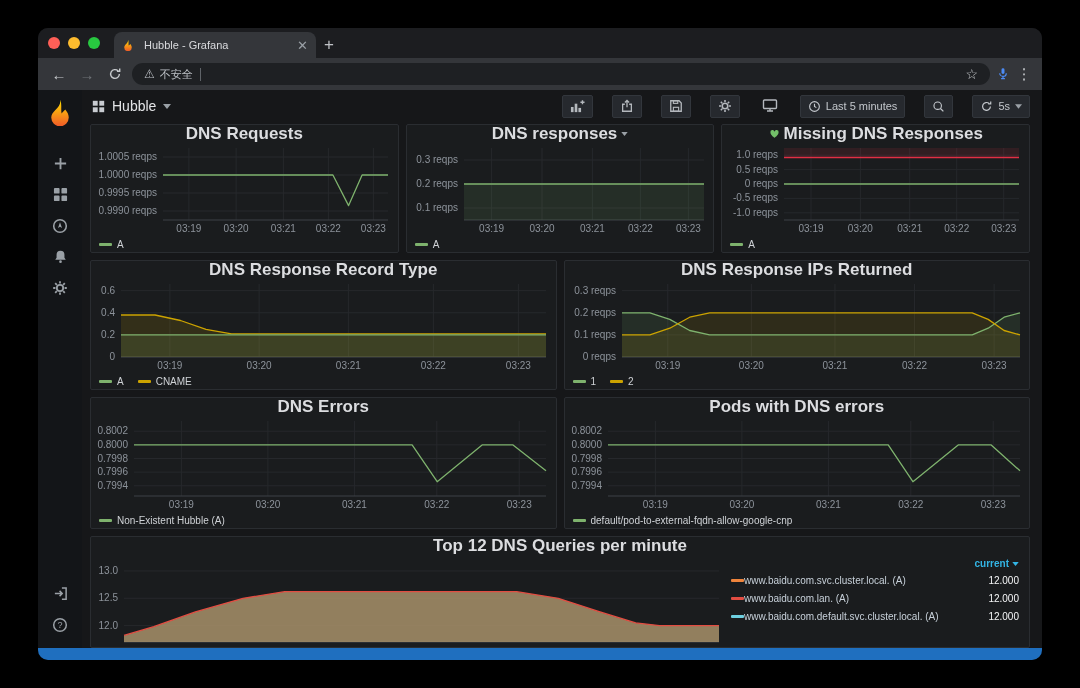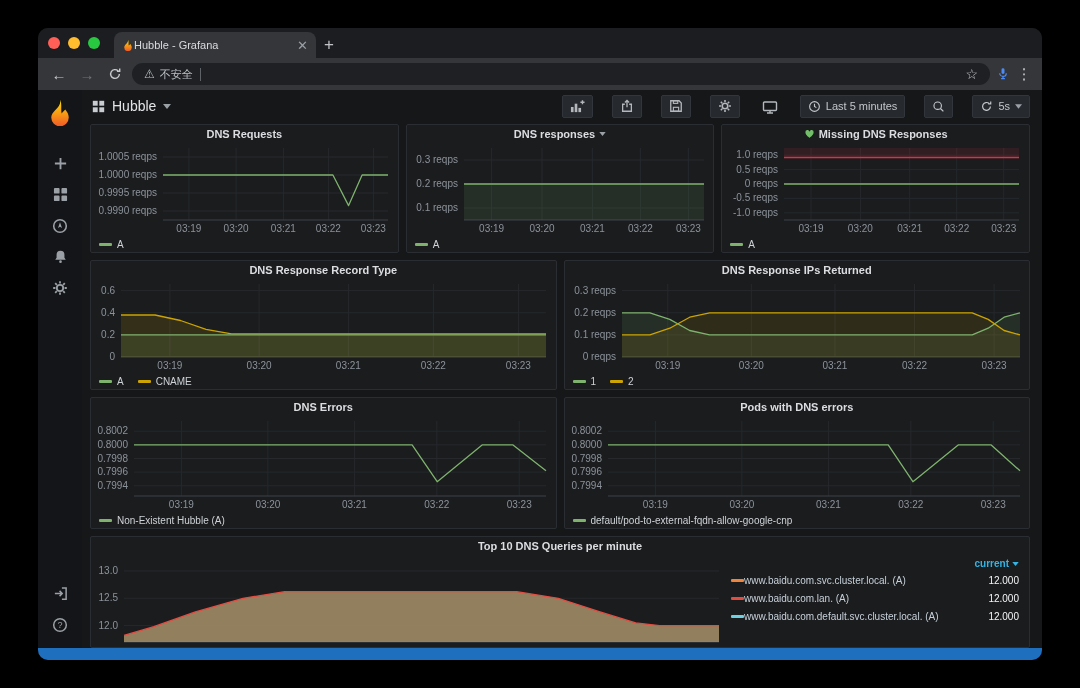--- a/index.html
+++ b/index.html
@@ -5,21 +5,21 @@
   html,body{margin:0;padding:0;}
   body{width:1080px;height:688px;background:#000;overflow:hidden;position:relative;
        font-family:"Liberation Sans",sans-serif;-webkit-font-smoothing:antialiased;}
   .window{position:absolute;left:38px;top:28px;width:1004px;height:632px;border-radius:10px;
           overflow:hidden;background:#161719;box-shadow:0 12px 50px rgba(0,0,0,.7);}
   
   .tabstrip{height:30px;background:#1c1d20;display:flex;align-items:flex-end;padding:0 8px 0 10px;}
   .traffic{display:flex;gap:8px;align-items:center;height:30px;padding-right:14px;}
   .light{width:12px;height:12px;border-radius:50%;}
   .tab{height:26px;width:186px;background:#34363a;border-radius:8px 8px 0 0;display:flex;
-       align-items:center;gap:0;padding:0 8px;min-width:0;}
+       align-items:center;gap:10px;padding:0 8px;min-width:0;}
   .tab-title{font-size:11px;color:#d9dadd;flex:1;white-space:nowrap;overflow:hidden;text-overflow:ellipsis;}
   .tab-close{color:#9aa0a6;font-size:13px;line-height:1;cursor:pointer;}
   .newtab{width:26px;height:26px;display:flex;align-items:center;justify-content:center;
           color:#c0c3c7;font-size:17px;cursor:pointer;}
   .toolbar{height:32px;background:#34363a;display:flex;align-items:center;gap:6px;padding:0 10px;}
   .nav-arrow{width:22px;text-align:center;font-size:15px;color:#c7cacd;cursor:pointer;}
   .nav-arrow.dim{color:#6f7377;}
   .omnibox{flex:1;height:22px;background:#1e2023;border-radius:11px;display:flex;align-items:center;
            padding:0 12px;gap:7px;min-width:0;cursor:text;}
   .sec{display:flex;align-items:center;gap:5px;color:#bdc1c6;font-size:11px;white-space:nowrap;}
@@ -31,30 +31,30 @@
   
   .app{position:absolute;top:62px;left:0;right:0;bottom:12px;display:flex;background:#161719;}
   .sidebar{width:44px;background:#131518;display:flex;flex-direction:column;align-items:center;padding:8px 0 8px 0;}
   .logo{width:28px;height:28px;margin-bottom:22px;cursor:pointer;}
   .sb-item{width:44px;height:31px;display:flex;align-items:center;justify-content:center;cursor:pointer;}
   .sb-spacer{flex:1;}
   .main{flex:1;display:flex;flex-direction:column;min-width:0;}
   .navbar{height:32px;display:flex;align-items:center;padding:0 12px 0 10px;}
   .nav-left{display:flex;align-items:center;gap:7px;}
   .dash-title{font-size:14px;color:#e3e4e6;font-weight:500;cursor:pointer;}
-  .nav-right{margin-left:auto;display:flex;align-items:flex-end;gap:19px;}
+  .nav-right{margin-left:auto;display:flex;align-items:flex-start;gap:19px;}
   .nv-btn{height:21px;display:flex;align-items:center;gap:5px;background:#26292e;border:1px solid #32363c;
           border-radius:2px;color:#c3c7cc;font-size:11px;padding:0 7px;cursor:pointer;white-space:nowrap;}
   .nv-ic{height:21px;display:flex;align-items:center;padding:0 3px;cursor:pointer;}
   .dashboard{flex:1;overflow:hidden;padding:2px 12px 0 8px;display:flex;flex-direction:column;gap:7px;}
   .dash-row{display:flex;gap:7px;}
   .panel{flex:1;background:#1a1c1e;border:1px solid #2a2d31;border-radius:2px;display:flex;
          flex-direction:column;min-width:0;overflow:hidden;}
   .panel-title{height:17px;display:flex;align-items:center;justify-content:center;gap:4px;
-               font-size:11px;font-weight:bold;color:#dcdde0;cursor:pointer;flex:none;}
+               font-size:17px;font-weight:bold;color:#dcdde0;cursor:pointer;flex:none;}
   .panel-body{flex:1;display:flex;flex-direction:column;min-height:0;padding:0 4px 2px 4px;}
   .panel-body.row{flex-direction:row;}
   .chart{flex:1;min-height:0;min-width:0;}
   .legend{height:15px;display:flex;align-items:center;gap:14px;padding-left:8px;font-size:10px;
           color:#cfd2d6;flex:none;overflow:hidden;}
   .litem{display:flex;align-items:center;gap:5px;cursor:pointer;white-space:nowrap;}
   .swatch{width:13px;height:3px;border-radius:1px;flex:none;}
   .legend-table{width:288px;flex:none;padding:2px 6px 0 6px;display:flex;flex-direction:column;font-size:10px;}
   .lt-head{display:flex;justify-content:flex-end;align-items:center;gap:3px;height:15px;
            color:#33b5e5;font-weight:bold;cursor:pointer;}
@@ -559,21 +559,21 @@
                 <span class="litem">
                   <span class="swatch" style="background: rgb(126, 178, 109);"></span>
                   <span>default/pod-to-external-fqdn-allow-google-cnp</span>
                 </span>
               </div>
             </div>
           </div>
           <div class="dash-row" style="height: 112px; flex: 0 0 auto;">
             <div class="panel">
               <div class="panel-title">
-                <span>Top 10 DNS Queries per minute</span>
+                <span>Top 12 DNS Queries per minute</span>
               </div>
               <div class="panel-body row">
                 <div class="chart">
                   <svg width="630" height="91">
                     <line x1="29" y1="16.933333333333294" x2="624" y2="16.933333333333294" stroke="#26282c" stroke-width="1"></line>
                     <text x="23" y="19.933333333333294" text-anchor="end" font-size="10" fill="#8d939b">13.0</text>
                     <line x1="29" y1="44.26666666666662" x2="624" y2="44.26666666666662" stroke="#26282c" stroke-width="1"></line>
                     <text x="23" y="47.26666666666662" text-anchor="end" font-size="10" fill="#8d939b">12.5</text>
                     <line x1="29" y1="71.59999999999995" x2="624" y2="71.59999999999995" stroke="#26282c" stroke-width="1"></line>
                     <text x="23" y="74.59999999999995" text-anchor="end" font-size="10" fill="#8d939b">12.0</text>

